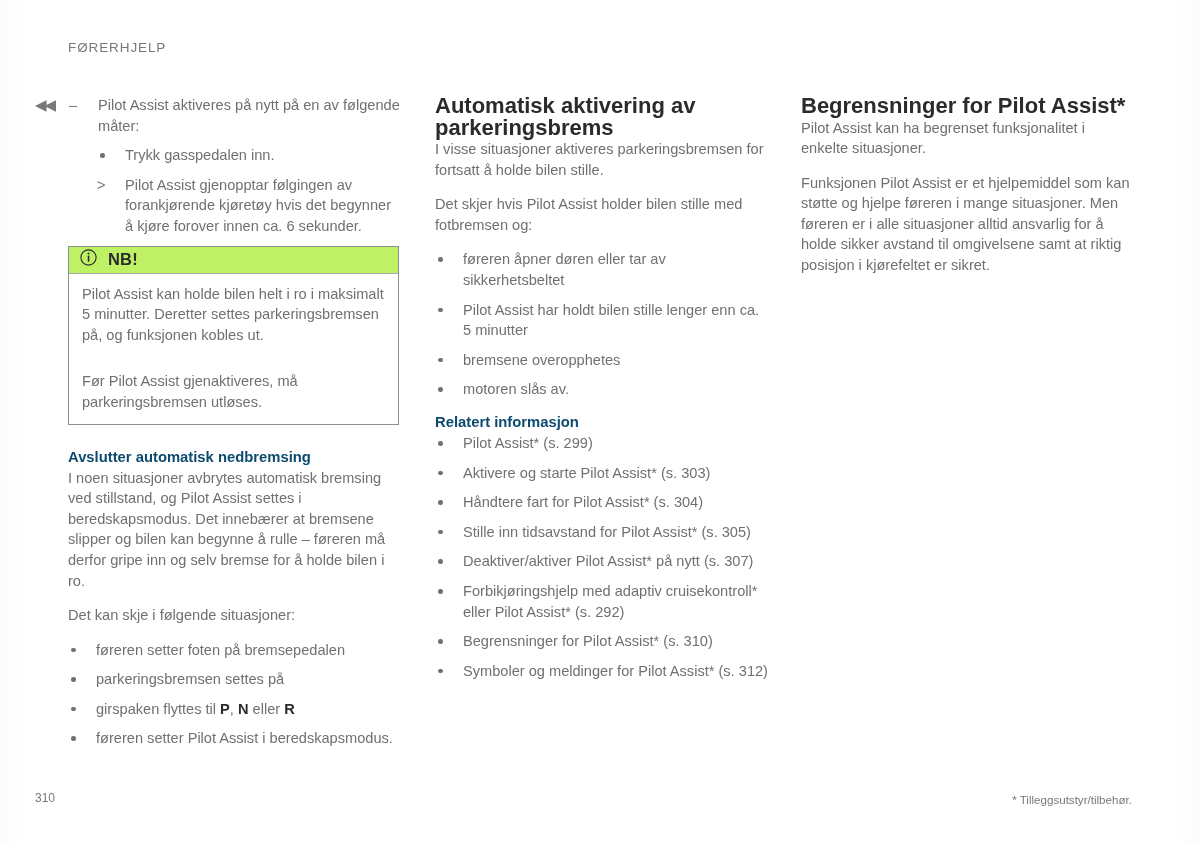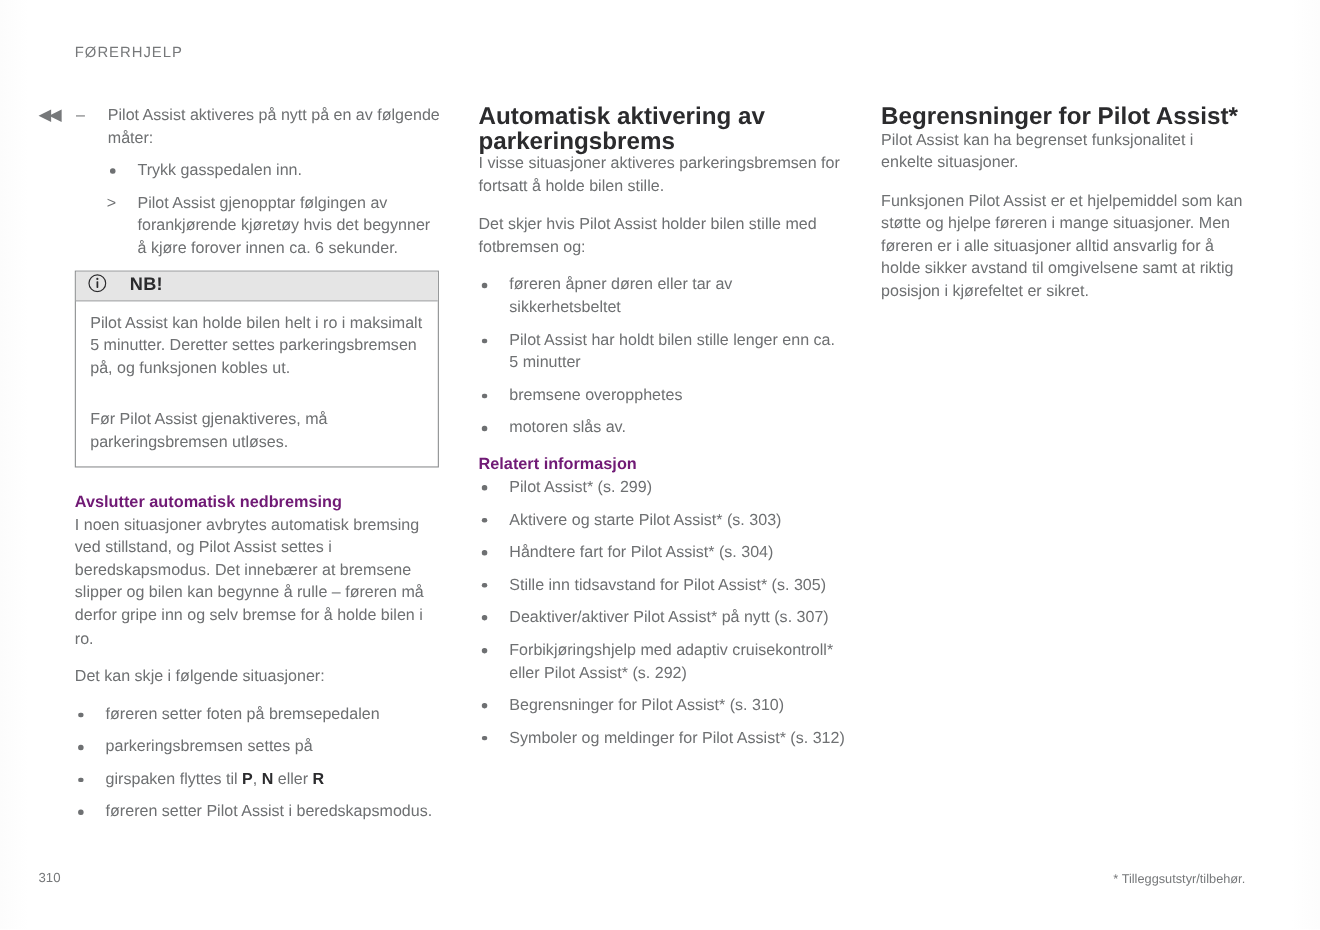--- a/index.html
+++ b/index.html
@@ -79,21 +79,21 @@
     font-size: 22px;
     line-height: 21.5px;
     font-weight: 700;
     color: #2b2b2d;
     margin: 0 0 1px 0;
   }
   .h3 {
     font-size: 14.8px;
     line-height: 20px;
     font-weight: 700;
-    color: #701a75;
+    color: #0c4a6e;
     margin: 0 0 1px 0;
   }
   .para { margin-bottom: 14px; }
 
   
   .dash-item {
     position: relative;
     padding-left: 30px;
     margin-bottom: 9px;
   }
@@ -152,22 +152,22 @@
     border: 1px solid #8c8e90;
     background: #ffffff;
     margin-top: 5px;
     margin-bottom: 22px;
     width: 331px;
     box-sizing: border-box;
   }
   .note-head {
     display: flex;
     align-items: center;
-    gap: 21px;
-    background: #e5e5e5;
+    gap: 11px;
+    background: #bef264;
     border-bottom: 1px solid #a8aaac;
     padding: 6px 12px 6px 11px;
     height: 27px;
     box-sizing: border-box;
   }
   .note-head .info-icon { display: block; }
   .note-title {
     font-size: 16.5px;
     font-weight: 700;
     color: #2b2b2d;

